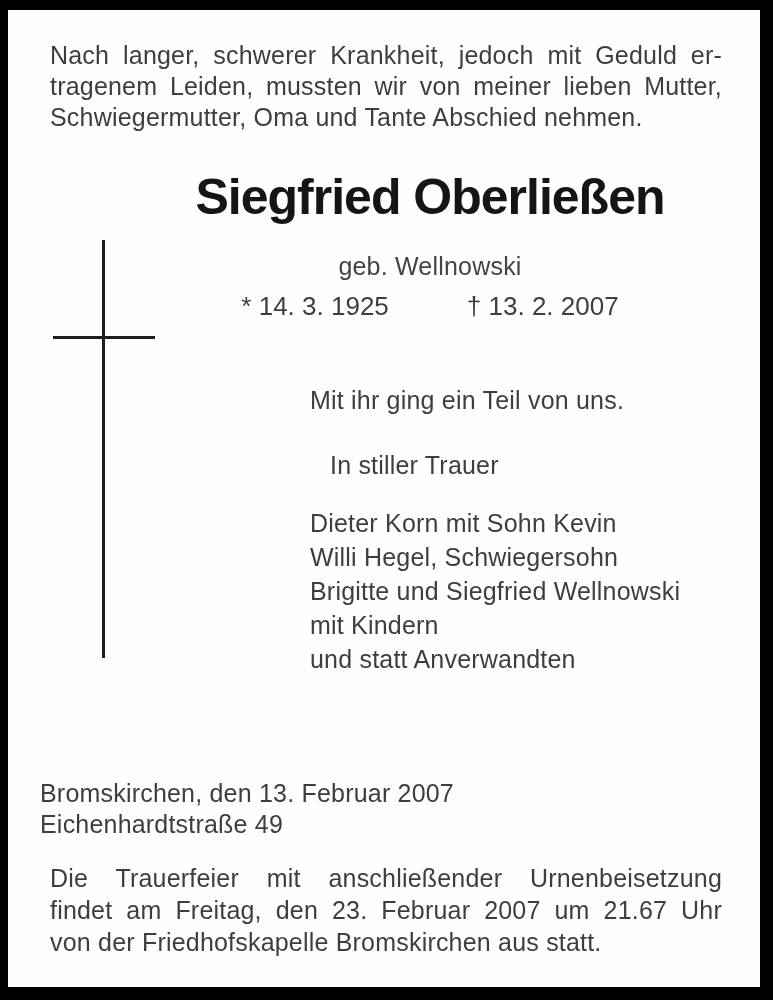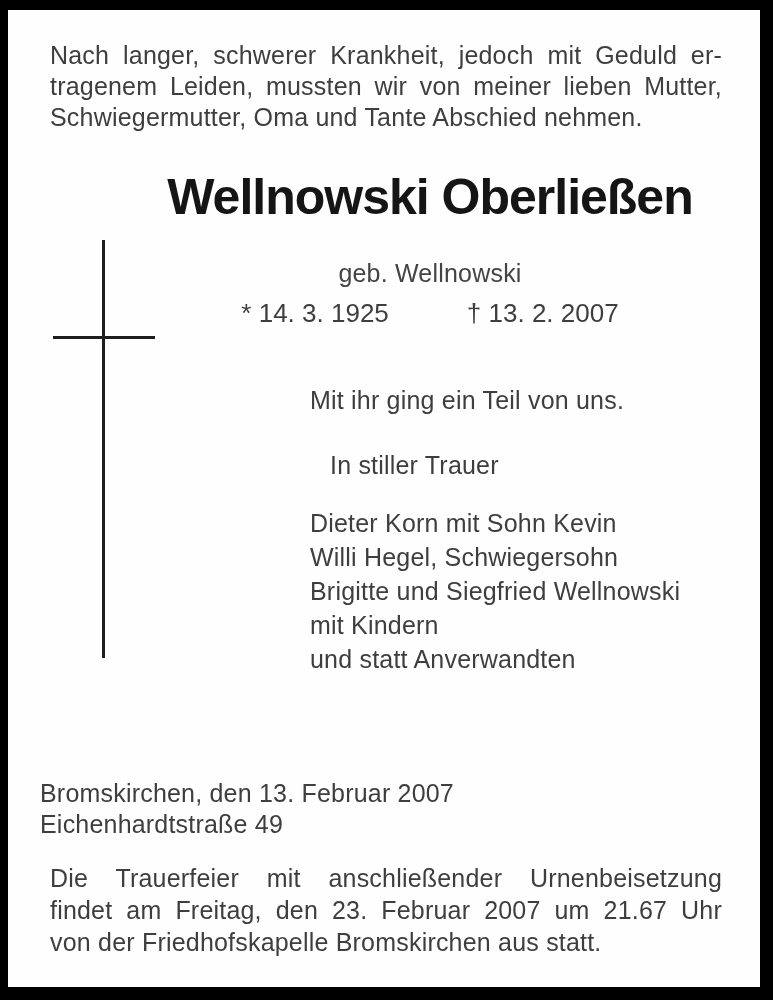--- a/index.html
+++ b/index.html
@@ -58,21 +58,21 @@
   .deceased-name {
     margin: 0;
     font-size: 50px;
     line-height: 58px;
     font-weight: bold;
     letter-spacing: -1px;
     color: #151515;
     white-space: nowrap;
   }
   .maiden {
-    margin-top: 32px;
+    margin-top: 25px;
     font-size: 25px;
     line-height: 30px;
     color: #444444;
   }
   .dates {
     margin-top: 10px;
     display: flex;
     justify-content: center;
     gap: 78px;
     font-size: 26px;
@@ -112,21 +112,21 @@
 <div class="frame">
   <div class="sheet">
 
     <div class="jwrap intro">
       <div class="jline">Nach langer, schwerer Krankheit, jedoch mit Geduld er-</div>
       <div class="jline">tragenem Leiden, mussten wir von meiner lieben Mutter,</div>
       <div class="jline last">Schwiegermutter, Oma und Tante Abschied nehmen.</div>
     </div>
 
     <div class="center-col">
-      <h1 class="deceased-name">Wellnowski Oberließen</h1>
+      <h1 class="deceased-name">Siegfried Oberließen</h1>
       <div class="maiden txt">geb. Wellnowski</div>
       <div class="dates">
         <span>* 14. 3. 1925</span>
         <span>† 13. 2. 2007</span>
       </div>
     </div>
 
     <div class="cross">
       <div class="v"></div>
       <div class="h"></div>

